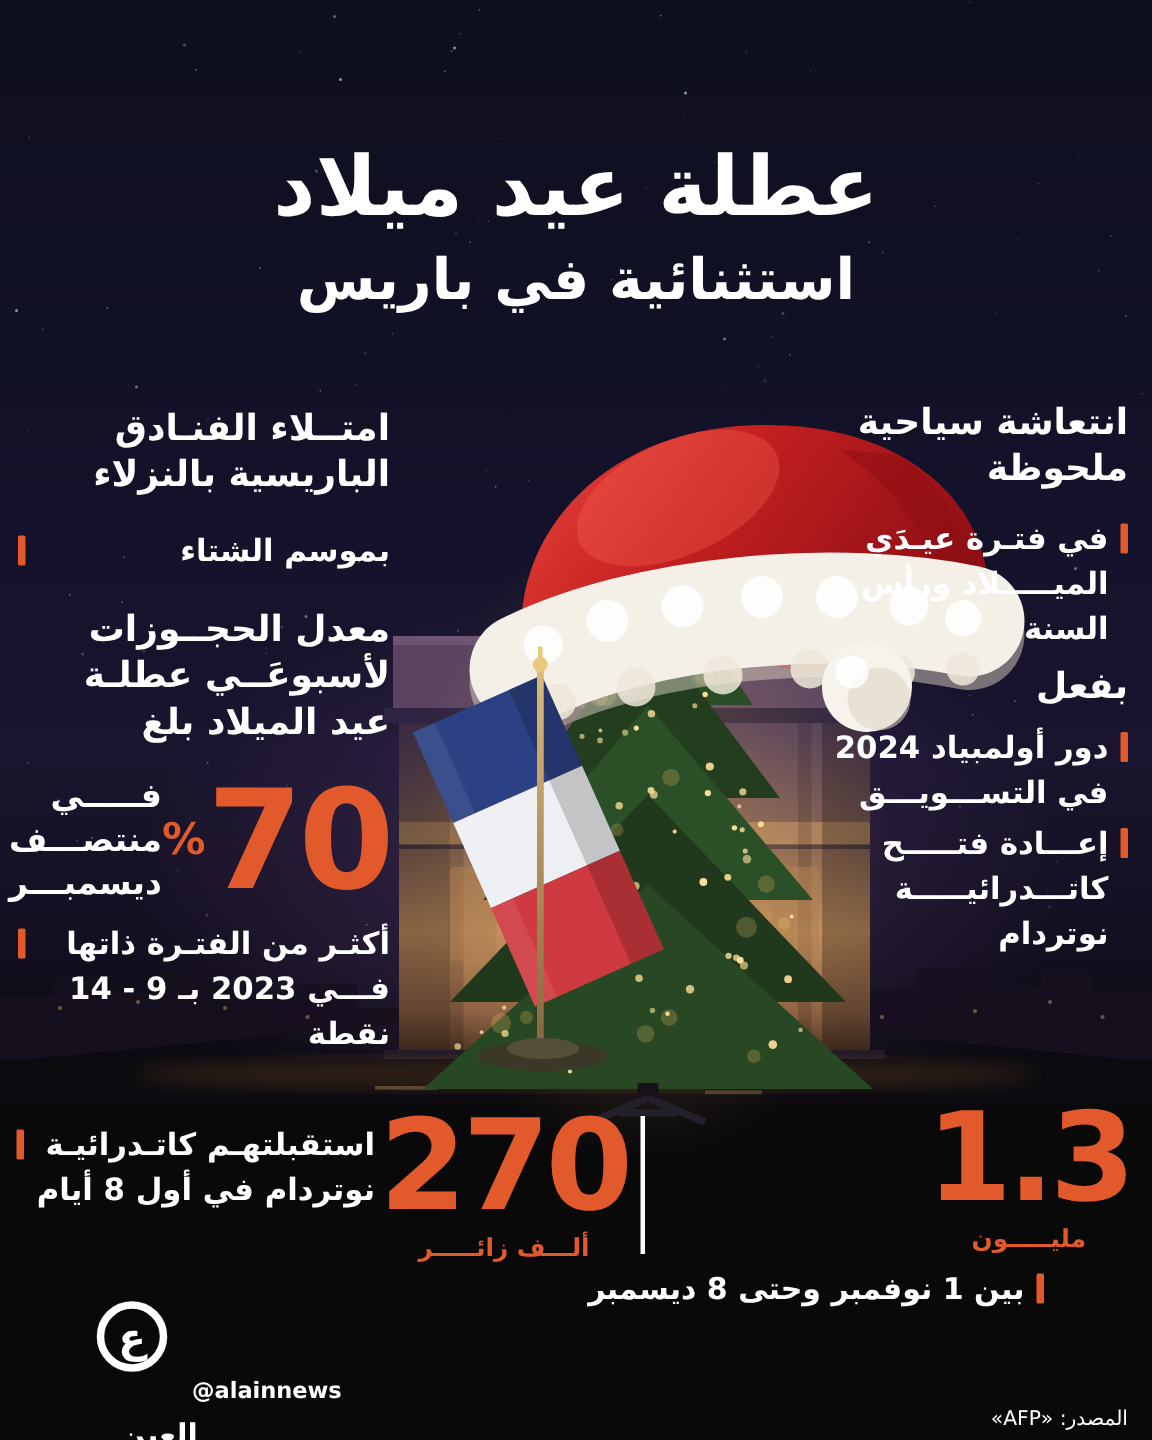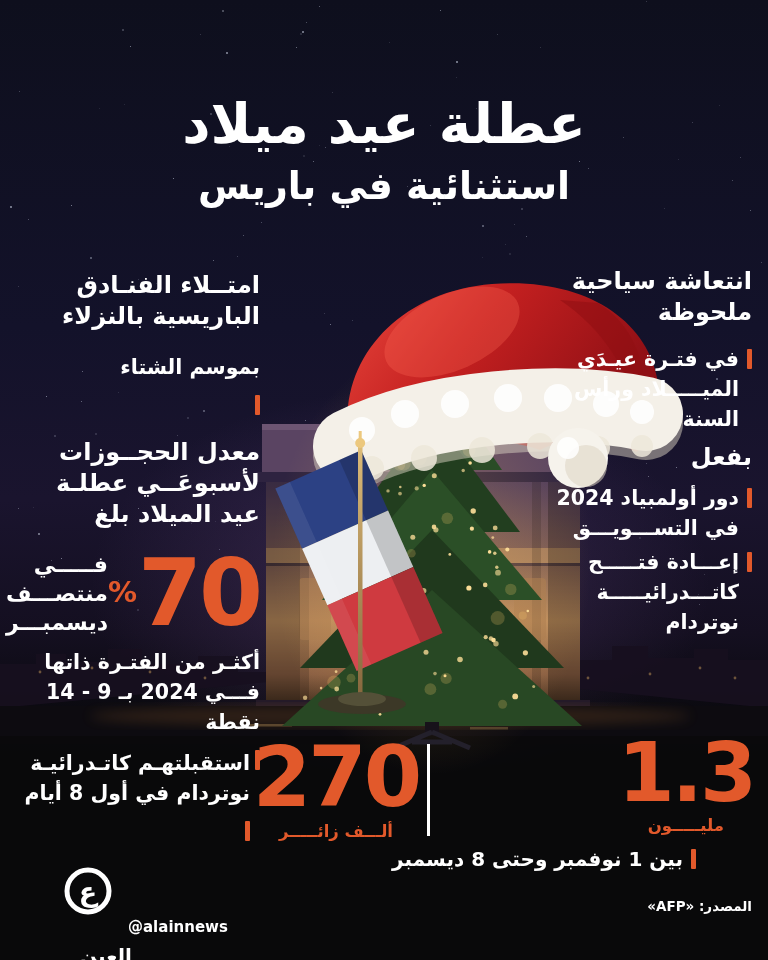--- a/index.html
+++ b/index.html
@@ -15,21 +15,21 @@
   .title .l1{font-size:55px;font-weight:800;line-height:72px;letter-spacing:-1px;}
   .title .l2{font-size:38px;font-weight:800;line-height:52px;}
   
   .col{width:248px;}
   .col-right{top:266px;right:16px;text-align:right;}
   .col-left{top:270px;left:12px;text-align:right;}
   .h{font-weight:800;font-size:24px;line-height:31px;white-space:nowrap;}
   .bullet{display:flex;gap:8px;align-items:flex-start;}
   .bullet .lines{white-space:nowrap;font-weight:700;font-size:20.5px;line-height:30px;}
   .bullet-right{justify-content:flex-start;} 
-  .bullet-left{justify-content:flex-start;flex-direction:column;}
+  .bullet-left{justify-content:space-between;}
   .bar{flex:0 0 auto;width:5px;height:20px;margin-top:5px;border-radius:1px;background:#e2592b;}
   .mt1{margin-top:16px;}.mt2{margin-top:8px;}.mt3{margin-top:10px;}.mt4{margin-top:4px;}
   .mt5{margin-top:20px;}.mt6{margin-top:22px;}
   
   .stat70{display:flex;gap:30px;align-items:center;justify-content:flex-start;margin-top:20px;}
   .num-big{color:#e2592b;font-weight:800;letter-spacing:-3px;}
   .n70{font-size:92px;line-height:86px;position:relative;}
   .n70 .pct{position:absolute;left:-30px;bottom:2px;font-size:29px;letter-spacing:0;font-weight:800;}
   .stat70 .words{font-size:22px;font-weight:800;line-height:29px;white-space:nowrap;text-align:right;}
   
@@ -42,21 +42,21 @@
   .note13 .lines{font-size:20px;}
   .divider{position:absolute;top:744px;left:427px;width:2.5px;height:92px;background:#fff;z-index:3;}
   .stat270{top:736px;left:250px;width:172px;text-align:center;}
   .n270{font-size:84px;line-height:82px;}
   .bot-left{top:748px;left:12px;width:238px;}
   .bot-left .lines{font-size:20.5px;line-height:30px;}
   
   .logo{top:864px;left:58px;width:60px;height:60px;}
   .brand{top:944px;left:80px;font-size:20px;font-weight:800;}
   .handle{top:918px;left:128px;font-size:15px;font-weight:700;direction:ltr;}
-  .source{top:898px;right:16px;font-size:13.5px;font-weight:700;}
+  .source{top:938px;right:16px;font-size:13.5px;font-weight:400;}
 </style>
 </head>
 <body>
 
 <div class="stage">
 
   <div id="stars">
       <div style="position: absolute; border-radius: 50%; background: rgb(207, 214, 232); width: 1px; height: 1px; left: 398px; top: 567px; opacity: 0.53;"></div>
       <div style="position: absolute; border-radius: 50%; background: rgb(207, 214, 232); width: 1px; height: 1px; left: 528px; top: 323px; opacity: 0.23;"></div>
       <div style="position: absolute; border-radius: 50%; background: rgb(207, 214, 232); width: 1px; height: 1px; left: 173px; top: 178px; opacity: 0.7;"></div>
@@ -478,21 +478,21 @@
       </div>
       <div class="words">
         <div>فـــــي</div>
         <div>منتصـــف</div>
         <div>ديسمبـــر</div>
       </div>
     </div>
     <div class="bullet bullet-left mt3">
       <div class="lines">
         <div>أكثـر من الفتـرة ذاتها</div>
-        <div>فـــي 2024 بـ 9 - 14</div>
+        <div>فـــي 2023 بـ 9 - 14</div>
         <div>نقطة</div>
       </div>
       <span class="bar"></span>
     </div>
   </div>
 
   <div class="txt bot-right">
     <div class="row13">
       <div>
         <div class="num-big n13">1.3</div>

